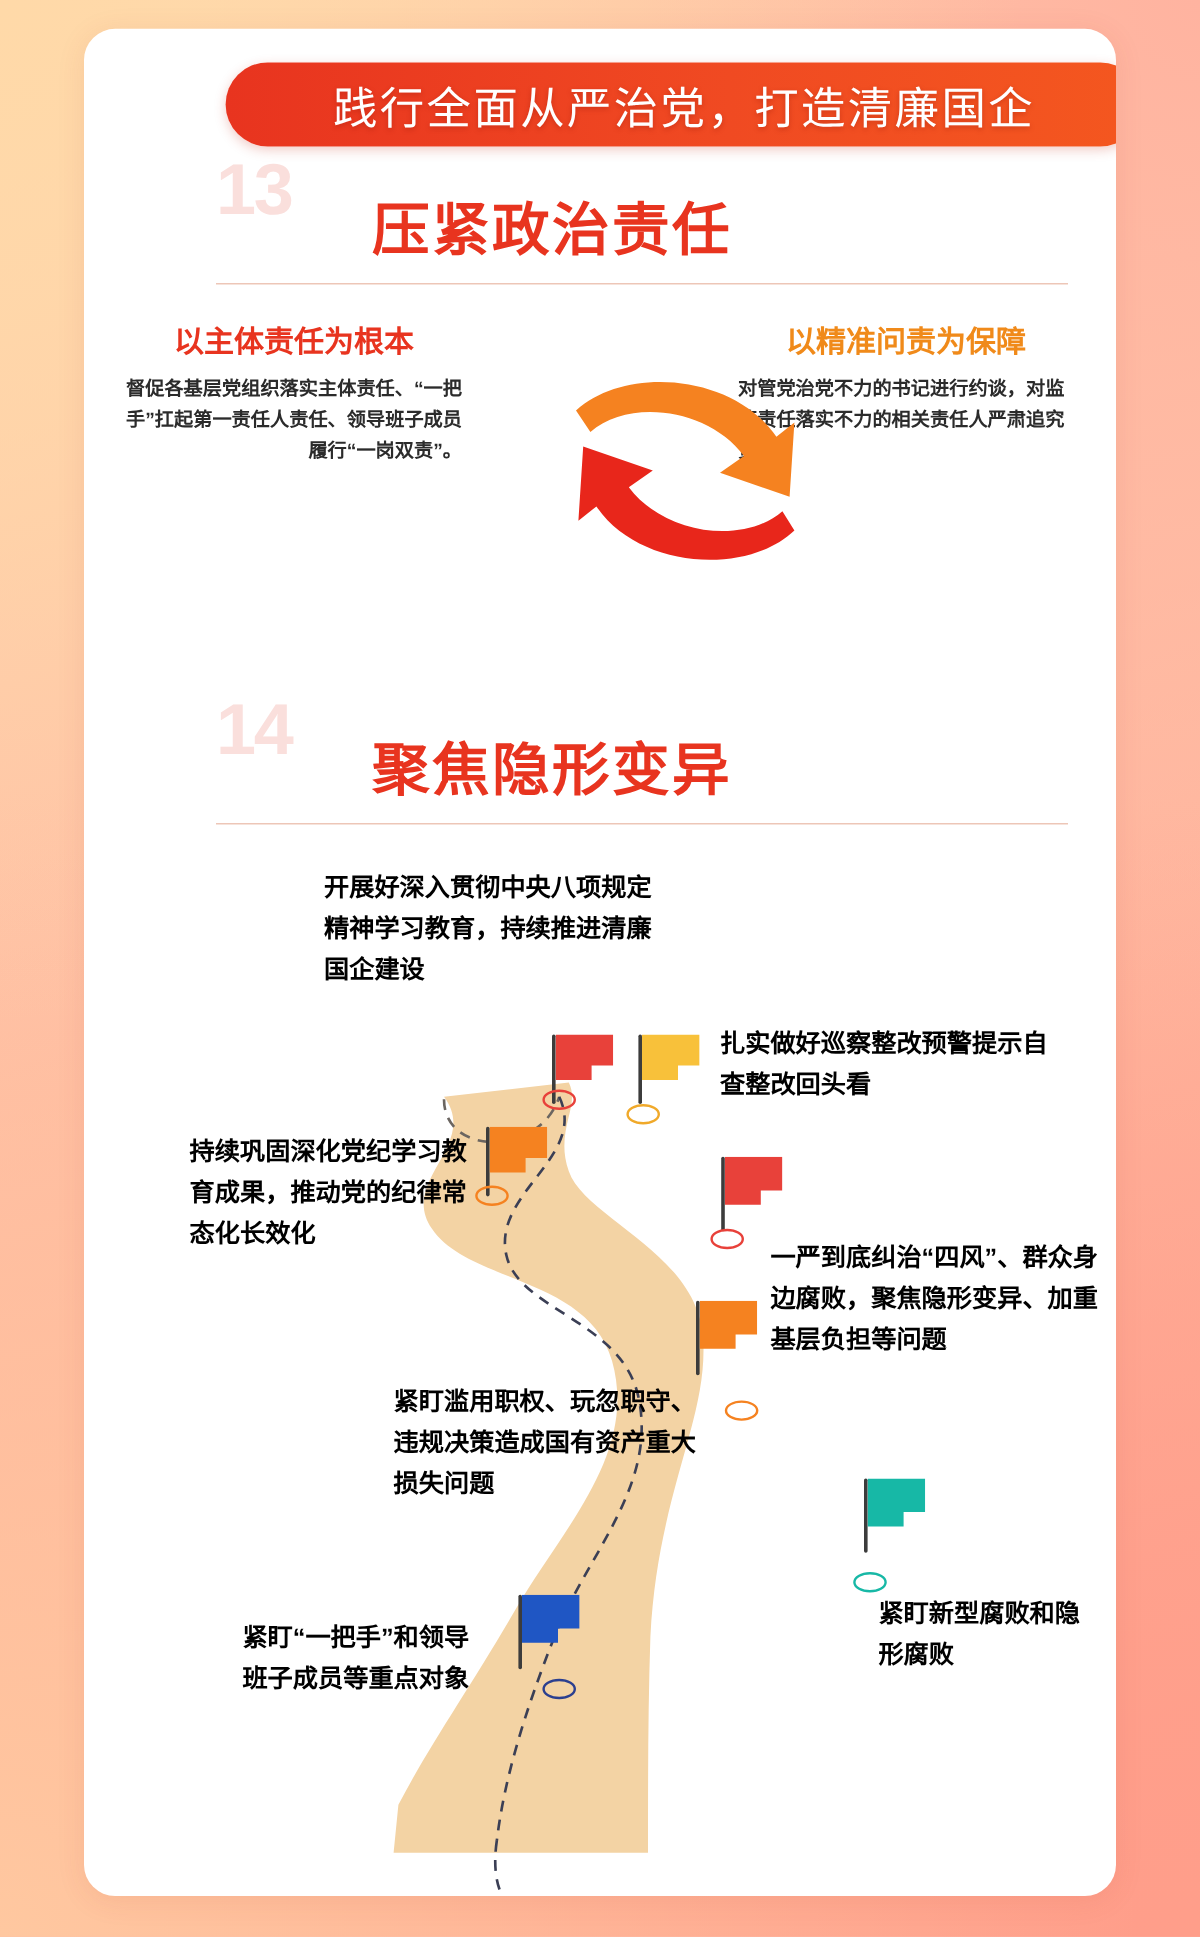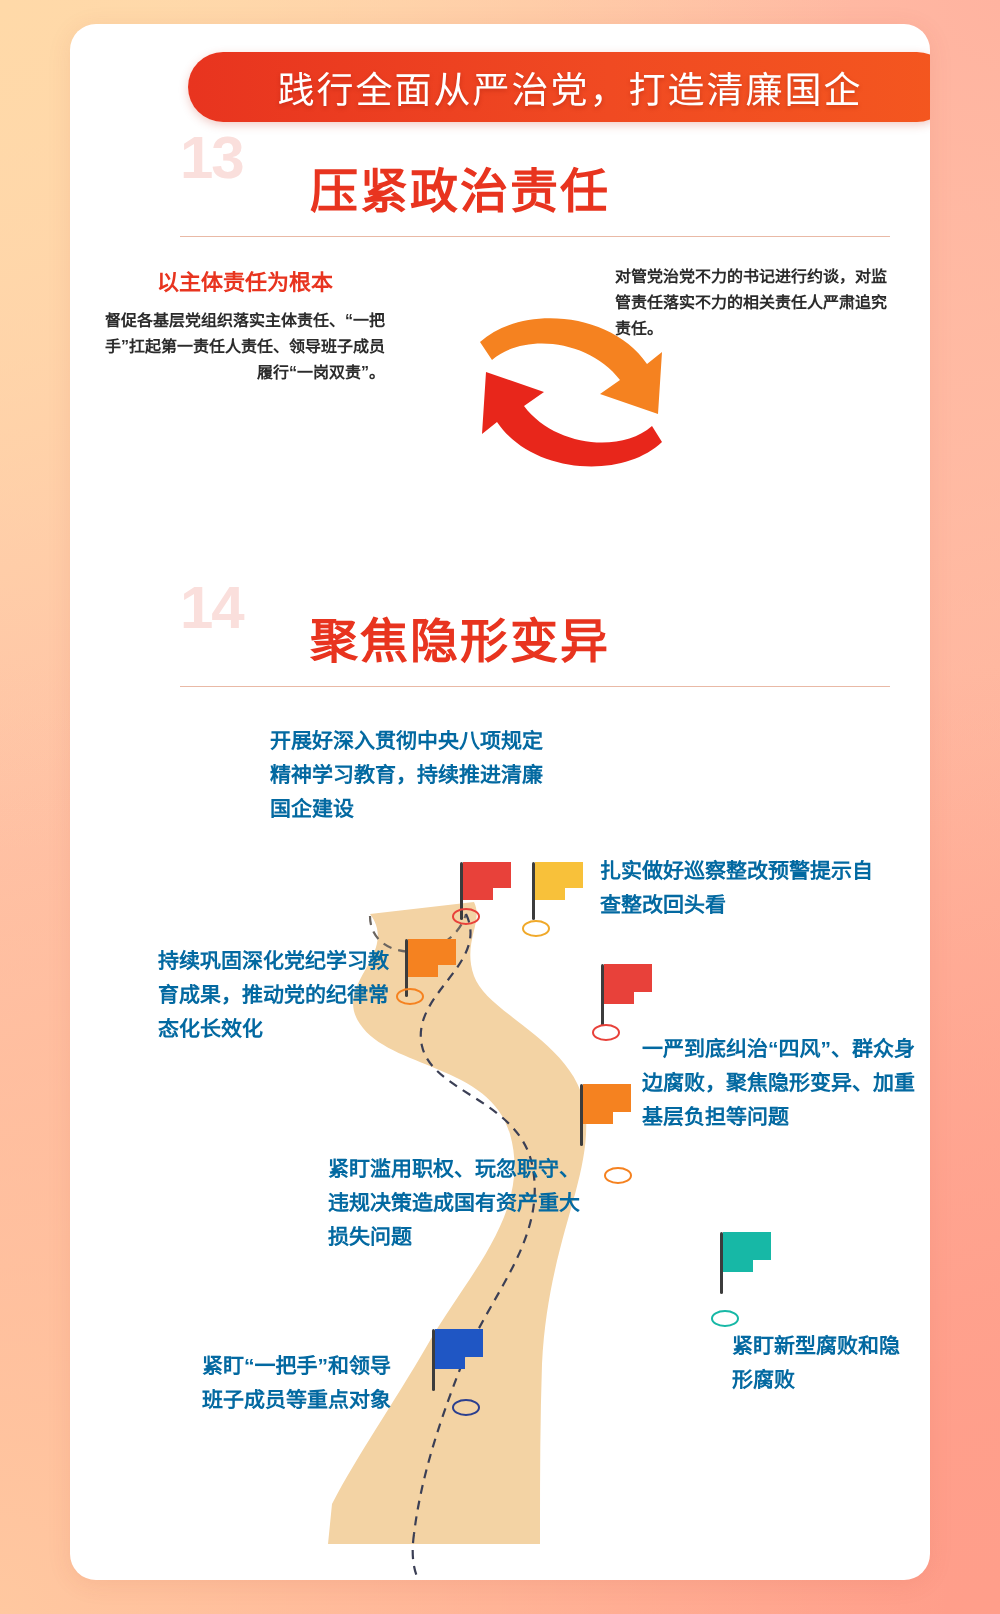--- a/index.html
+++ b/index.html
@@ -46,34 +46,34 @@
     font-size:48px;font-weight:bold;color:#e8341f;letter-spacing:2px;
     white-space:nowrap;
   }
   .rule{
     position:absolute;left:110px;width:710px;height:1px;
     background:#e9b9a6;
   }
   
   .col{position:absolute;width:280px;}
   .col-head{
-    font-size:22px;font-weight:bold;text-align:center;margin-bottom:12px;
+    font-size:25px;font-weight:bold;text-align:center;margin-bottom:12px;
     white-space:nowrap;
   }
   .col-head.left{color:#e8341f;}
   .col-head.right{color:#f08a1a;}
   .col-body{
     font-size:16px;color:#2b2b2b;line-height:1.62;font-weight:bold;
   }
   .col-left .col-body{text-align:right;}
   .col-right .col-body{text-align:left;}
   .arrows{position:absolute;left:392px;top:278px;width:220px;height:190px;}
   
   .note{
-    position:absolute;font-size:21px;color:#0369a1;line-height:1.62;font-weight:bold;
+    position:absolute;font-size:21px;color:#000000;line-height:1.62;font-weight:bold;
   }
   .flag{position:absolute;}
   .flag .pole{
     position:absolute;left:0;top:0;width:3px;height:100%;
     background:#3c3c3c;border-radius:2px;
   }
   .flag .cloth{position:absolute;left:3px;top:0;}
   .ring{position:absolute;width:24px;height:13px;border-radius:50%;border:2px solid;}
 </style>
 </head>
@@ -90,20 +90,21 @@
     <span class="sec-title">压紧政治责任</span>
   </div>
   <div class="rule" style="top:212px;"></div>
 
   <div class="col col-left" style="left:35px;top:240px;">
     <div class="col-head left">以主体责任为根本</div>
     <div class="col-body">督促各基层党组织落实主体责任、“一把手”扛起第一责任人责任、领导班子成员履行“一岗双责”。</div>
   </div>
 
   <div class="col col-right" style="left:545px;top:240px;">
+    <div class="col-head right">以精准问责为保障</div>
     <div class="col-body">对管党治党不力的书记进行约谈，对监管责任落实不力的相关责任人严肃追究责任。</div>
   </div>
 
   <svg class="arrows" viewBox="0 0 220 190">
     <path d="M18 40 C 60 2, 150 10, 185 62 L 200 50 L 196 112 L 138 92 L 158 78 C 128 38, 62 30, 30 58 Z" fill="#f58220"></path>
     <path d="M200 140 C 160 178, 70 172, 35 120 L 20 132 L 24 70 L 82 90 L 62 104 C 92 144, 158 152, 190 124 Z" fill="#e8261b"></path>
   </svg>
 
   <div class="sec-head" style="top:570px;">
     <span class="sec-num">14</span>

